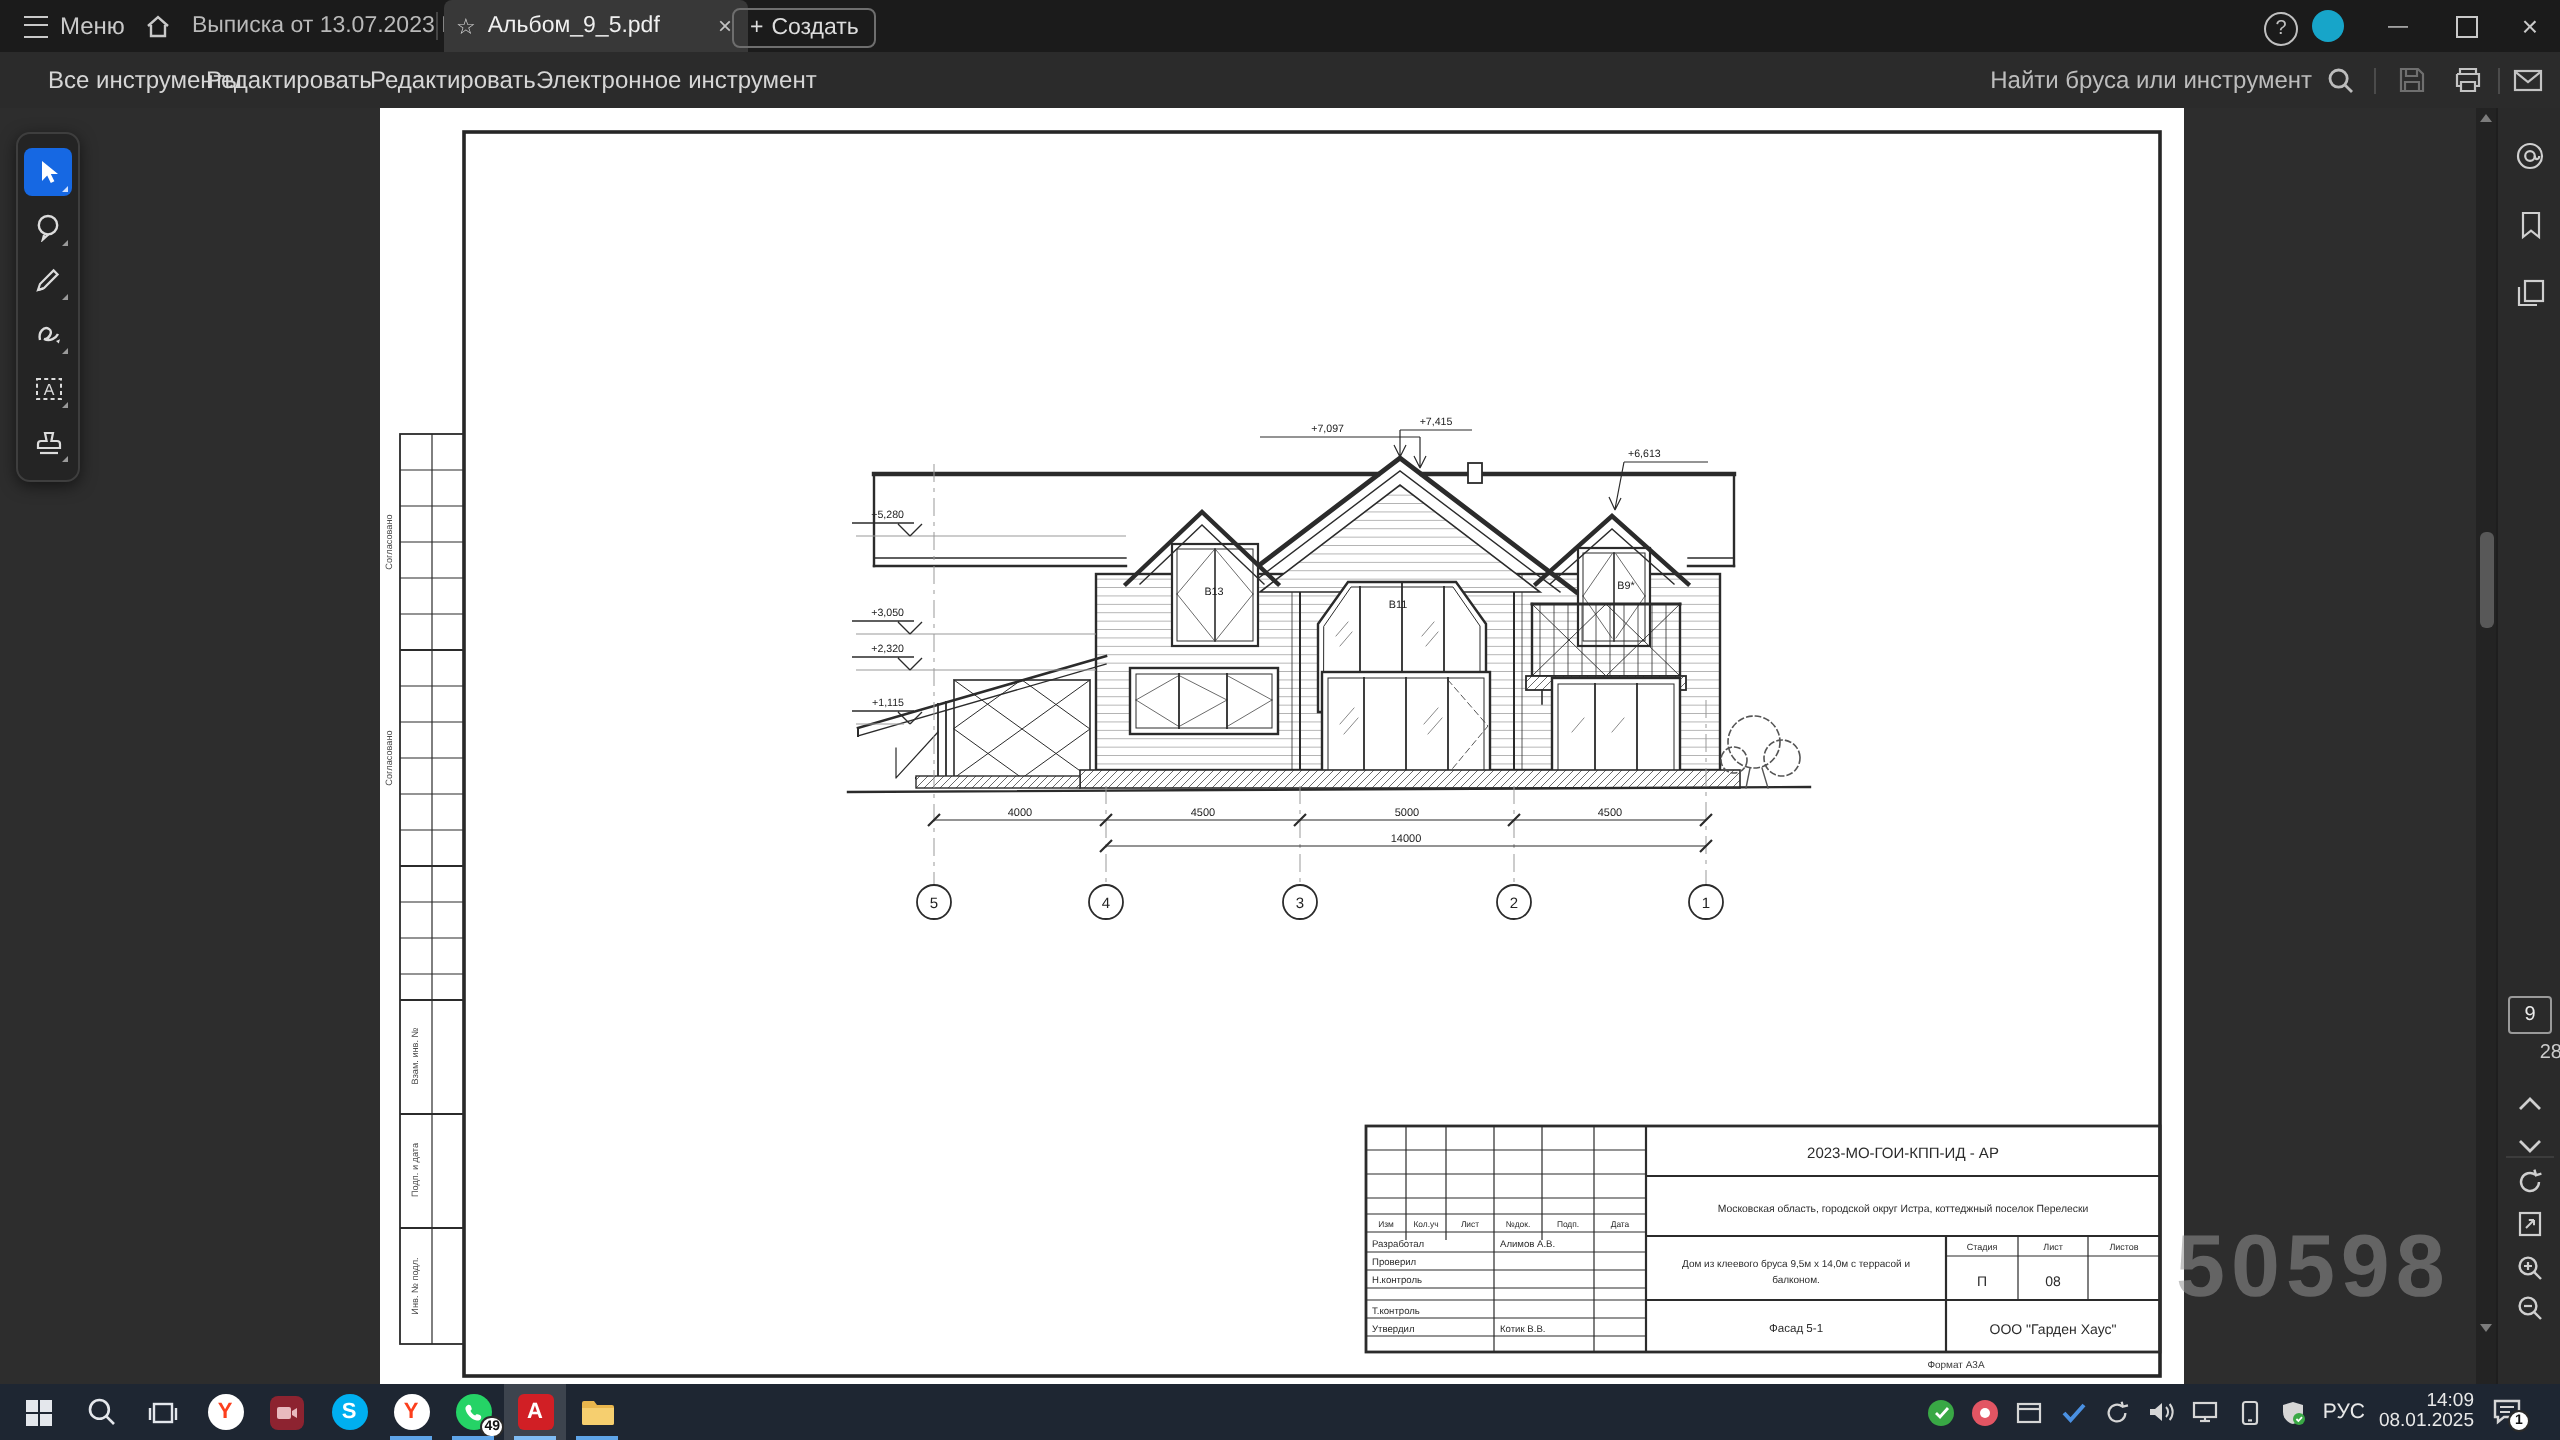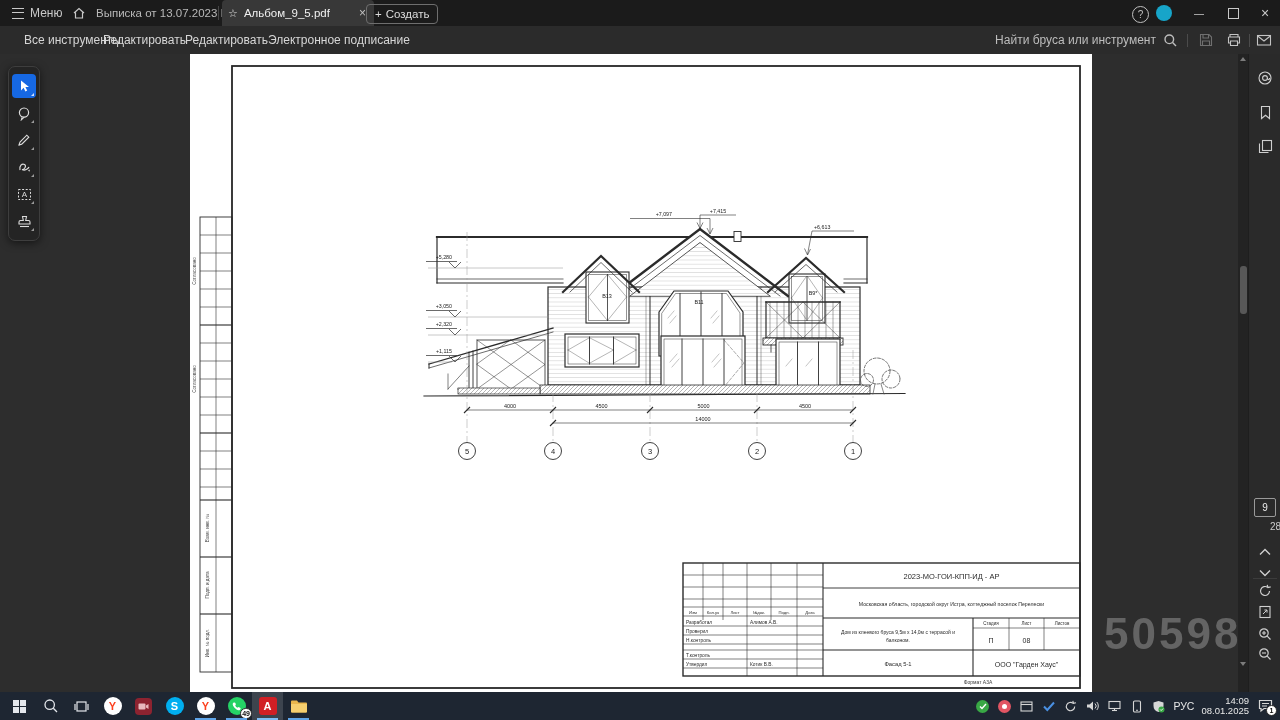--- a/index.html
+++ b/index.html
@@ -33,40 +33,40 @@
   .content{position:absolute;left:0;top:54px;width:1280px;height:638px;background:#2d2d2d;}
   .drawing-svg{position:absolute;left:0;top:0;}
   
   .palette{position:absolute;left:8px;top:12px;width:30px;background:#242424;border:1px solid #3e3e3e;border-radius:7px;padding:4px 0;box-shadow:0 2px 8px rgba(0,0,0,.55);}
   .ptool{width:24px;height:24px;margin:3px auto;border-radius:4px;display:flex;align-items:center;justify-content:center;position:relative;}
   .ptool.active{background:#1668e3;}
   .ptool .corner{position:absolute;right:2px;bottom:2px;width:0;height:0;border-left:3px solid transparent;border-bottom:3px solid #9a9a9a;}
   
   .wm{position:absolute;color:rgba(145,145,145,.55);font-weight:bold;line-height:1;letter-spacing:1px;}
   .wm1{left:1090px;top:524px;font-size:56px;}
-  .wm2{left:1088px;top:558px;font-size:44px;letter-spacing:3px;margin-left:16px;}
+  .wm2{left:1088px;top:558px;font-size:44px;letter-spacing:3px;}
   
   .vscroll{position:absolute;left:1238px;top:0;width:10px;height:638px;background:#232323;}
   .vthumb{position:absolute;left:1.5px;top:212px;width:7px;height:48px;background:#585858;border-radius:3px;}
   .sarrow{position:absolute;left:2px;width:0;height:0;border-left:3px solid transparent;border-right:3px solid transparent;}
   .sarrow.up{top:3px;border-bottom:4px solid #7c7c7c;}
   .sarrow.dn{top:608px;border-top:4px solid #7c7c7c;}
   
   .rightbar{position:absolute;left:1248px;top:0;width:32px;height:638px;background:#2a2a2a;border-left:1px solid #1e1e1e;}
   .rb-btn{position:absolute;left:0;width:32px;height:24px;display:flex;align-items:center;justify-content:center;color:#cfcfcf;}
   .pagebox{position:absolute;left:5px;top:444px;width:20px;height:17px;border:1px solid #9a9a9a;border-radius:2px;color:#ececec;font-size:10px;display:flex;align-items:center;justify-content:center;}
   .pagetotal{position:absolute;left:0;top:467px;width:32px;text-align:right;color:#cbcbcb;font-size:10px;}
   
   .taskbar{position:absolute;left:0;top:692px;width:1280px;height:28px;background:#1e2632;display:flex;align-items:center;}
   .tslot{width:31px;height:28px;display:flex;align-items:center;justify-content:center;position:relative;flex:0 0 auto;}
   .tslot.active{background:rgba(255,255,255,.14);}
   .tslot .runline{position:absolute;left:5px;right:5px;bottom:0;height:2px;background:#5ea4e8;}
   .circ{border-radius:50%;display:flex;align-items:center;justify-content:center;font-weight:bold;}
   .badge{position:absolute;right:0px;bottom:1px;min-width:11px;height:11px;border-radius:6px;background:#fff;color:#111;font-size:7px;font-weight:bold;display:flex;align-items:center;justify-content:center;border:1px solid #2a2a2a;box-sizing:border-box;padding:0 1px;}
-  .tray{margin-left:auto;display:flex;align-items:center;gap:7px;padding-right:6px;height:28px;}
+  .tray{margin-left:auto;display:flex;align-items:center;gap:7px;padding-right:18px;height:28px;}
   .tray-ic{width:15px;height:15px;display:flex;align-items:center;justify-content:center;position:relative;}
   .lang{color:#e8e8e8;font-size:10.5px;}
   .clock{color:#e8e8e8;font-size:9.5px;line-height:10.5px;text-align:right;}
   svg text{font-family:"Liberation Sans",sans-serif;}
 </style>
 </head>
 <body>
 
 <div class="titlebar">
   <div class="tb-item menu-btn">
@@ -110,21 +110,21 @@
   <div class="tool-link" style="left:24px;">
       <span>Все инструменты</span>
     </div>
   <div class="tool-link" style="left:103px;">
       <span>Редактировать</span>
     </div>
   <div class="tool-link" style="left:185px;">
       <span>Редактировать</span>
     </div>
   <div class="tool-link" style="left:268px;">
-      <span>Электронное подписание</span>
+      <span>Электронное инструмент</span>
     </div>
   <div class="find-group">
     <span>Найти бруса или инструмент</span>
     <svg width="15" height="15" viewBox="0 0 15 15">
         <circle cx="6.3" cy="6.3" r="4.3" fill="none" stroke="#bdbdbd" stroke-width="1.4"></circle>
         <line x1="9.6" y1="9.6" x2="13" y2="13" stroke="#bdbdbd" stroke-width="1.4"></line>
       </svg>
   </div>
   <div class="tb-div" style="right:92px;"></div>
   <svg class="tb-icon" style="right:66px;" viewBox="0 0 16 16">

